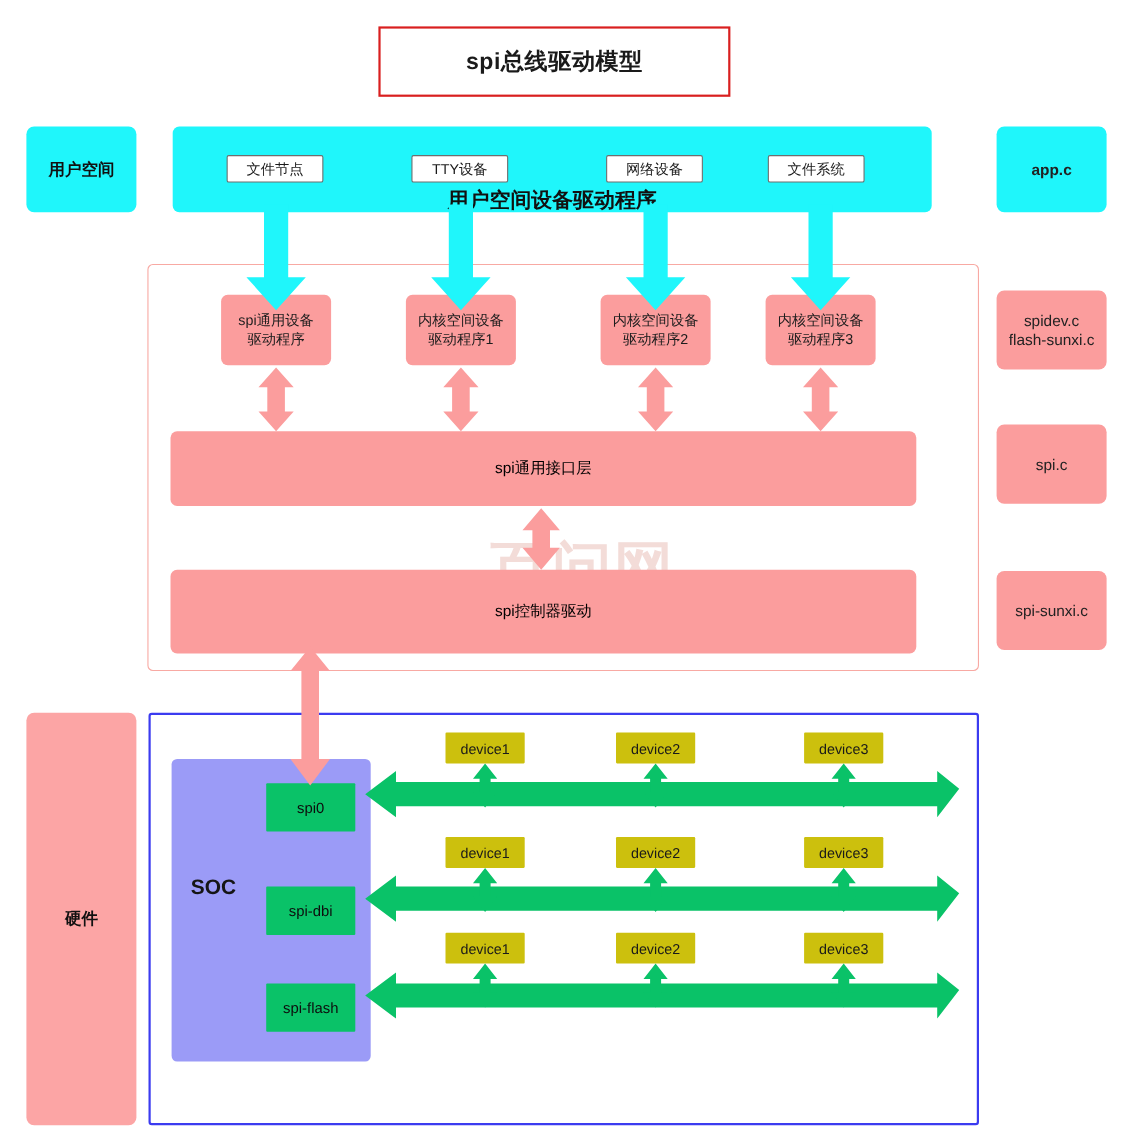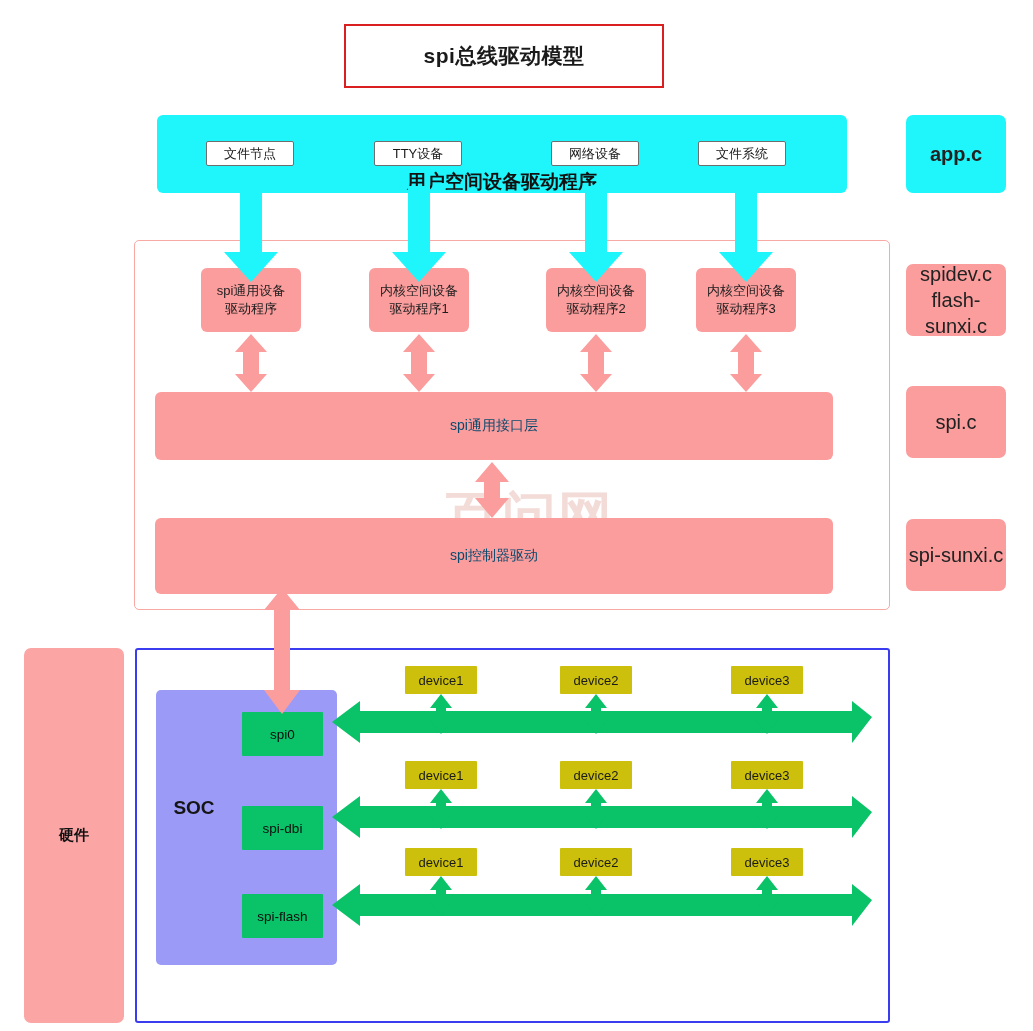--- a/index.html
+++ b/index.html
@@ -34,21 +34,21 @@
 
   
   .side-label{
     left:24px;border-radius:7px;font-size:15px;font-weight:bold;color:#111;
   }
   .side-user{top:115px;width:100px;height:78px;background:#1ff6fb;}
   .side-kernel{top:240px;width:100px;height:370px;background:#fb9d9d;}
   .side-hw{top:648px;width:100px;height:375px;background:#fca5a5;}
 
   
-  .right-label{left:906px;border-radius:7px;font-size:20px;color:#222;}
+  .right-label{left:906px;border-radius:7px;font-size:14px;color:#222;}
   .right-app{top:115px;width:100px;height:78px;background:#1ff6fb;font-weight:bold;}
   .right-spidev{top:264px;width:100px;height:72px;background:#fb9d9d;line-height:1.3;}
   .right-spic{top:386px;width:100px;height:72px;background:#fb9d9d;}
   .right-sunxi{top:519px;width:100px;height:72px;background:#fb9d9d;text-align:center;}
 
   
   .user-band{
     left:157px;top:115px;width:690px;height:78px;
     background:#1ff6fb;border-radius:6px;
   }
@@ -69,21 +69,21 @@
 
   
   .kdriver{
     top:268px;width:100px;height:64px;background:#fb9d9d;border-radius:6px;
     font-size:13px;color:#1d1d1d;line-height:1.35;
   }
 
   
   .layer{
     left:155px;width:678px;background:#fb9d9d;border-radius:6px;
-    font-size:14px;color:#0c4a6e;
+    font-size:14px;color:#000000;
   }
   .layer-api{top:392px;height:68px;}
   .layer-ctrl{top:518px;height:76px;}
 
   
   .hw-frame{
     left:135px;top:648px;width:755px;height:375px;
     border:2px solid #3b3bf0;border-radius:3px;background:transparent;
   }
   .soc-box{
@@ -114,20 +114,21 @@
 
 <div id="canvas">
 
   <div class="abs watermark">
     <div>百问网</div>
     <div class="wm-sub">www.100ask.net</div>
   </div>
 
   <div class="abs ctr title-box">spi总线驱动模型</div>
 
+  <div class="abs ctr side-label side-user">用户空间</div>
   <div class="abs ctr side-label side-hw">硬件</div>
 
   <div class="abs ctr right-label right-app">app.c</div>
   <div class="abs ctr right-label right-spidev">
     <div>
       <div>spidev.c</div>
       <div>flash-sunxi.c</div>
     </div>
   </div>
   <div class="abs ctr right-label right-spic">spi.c</div>

